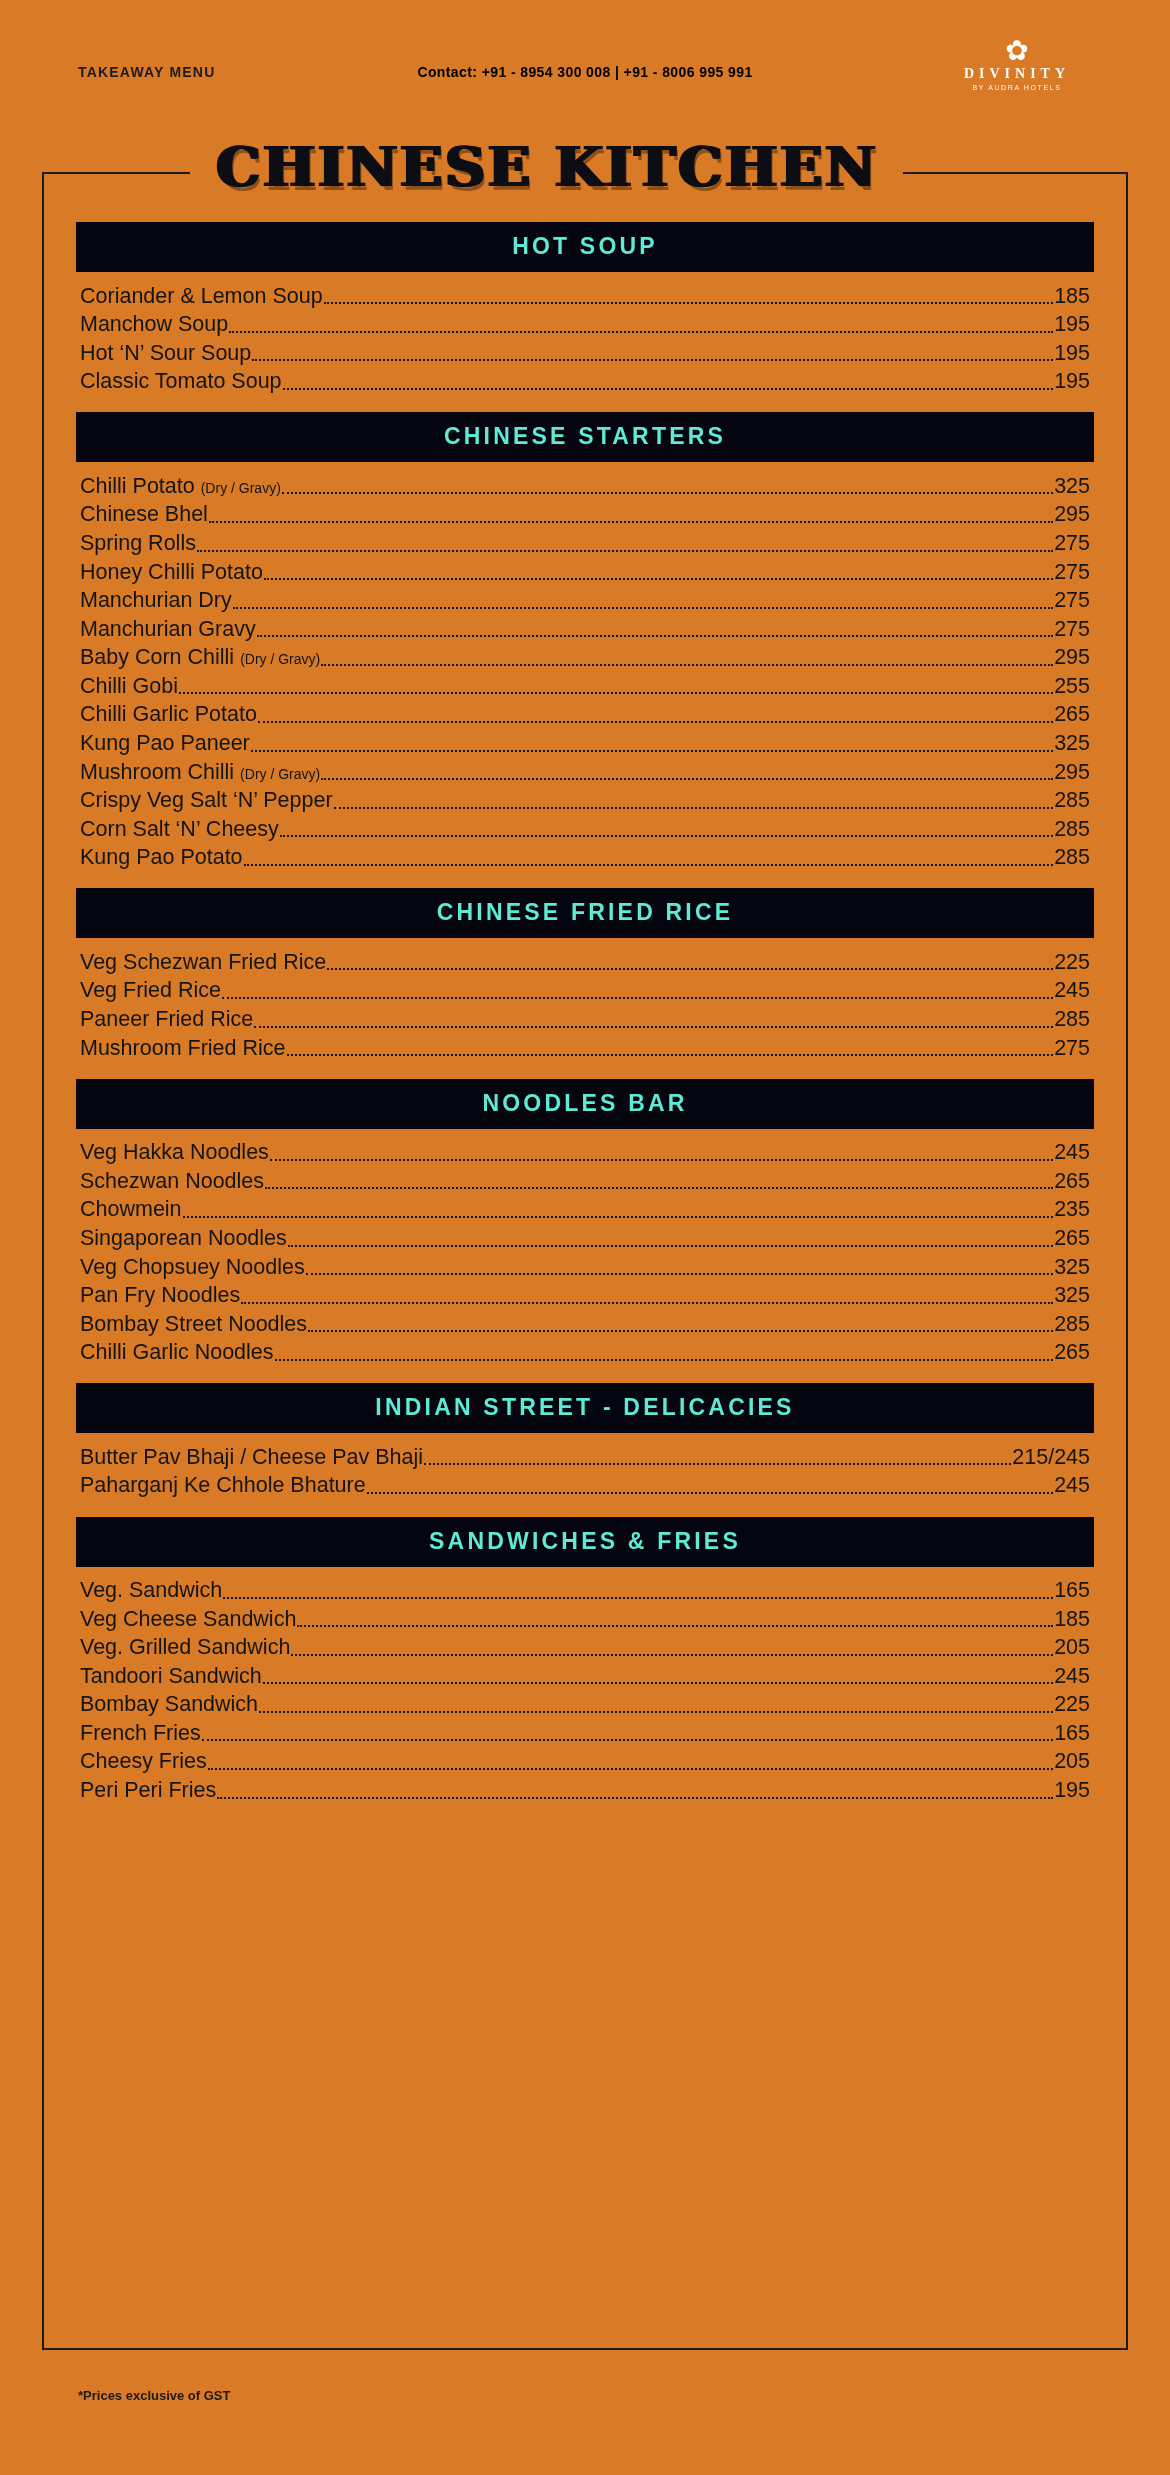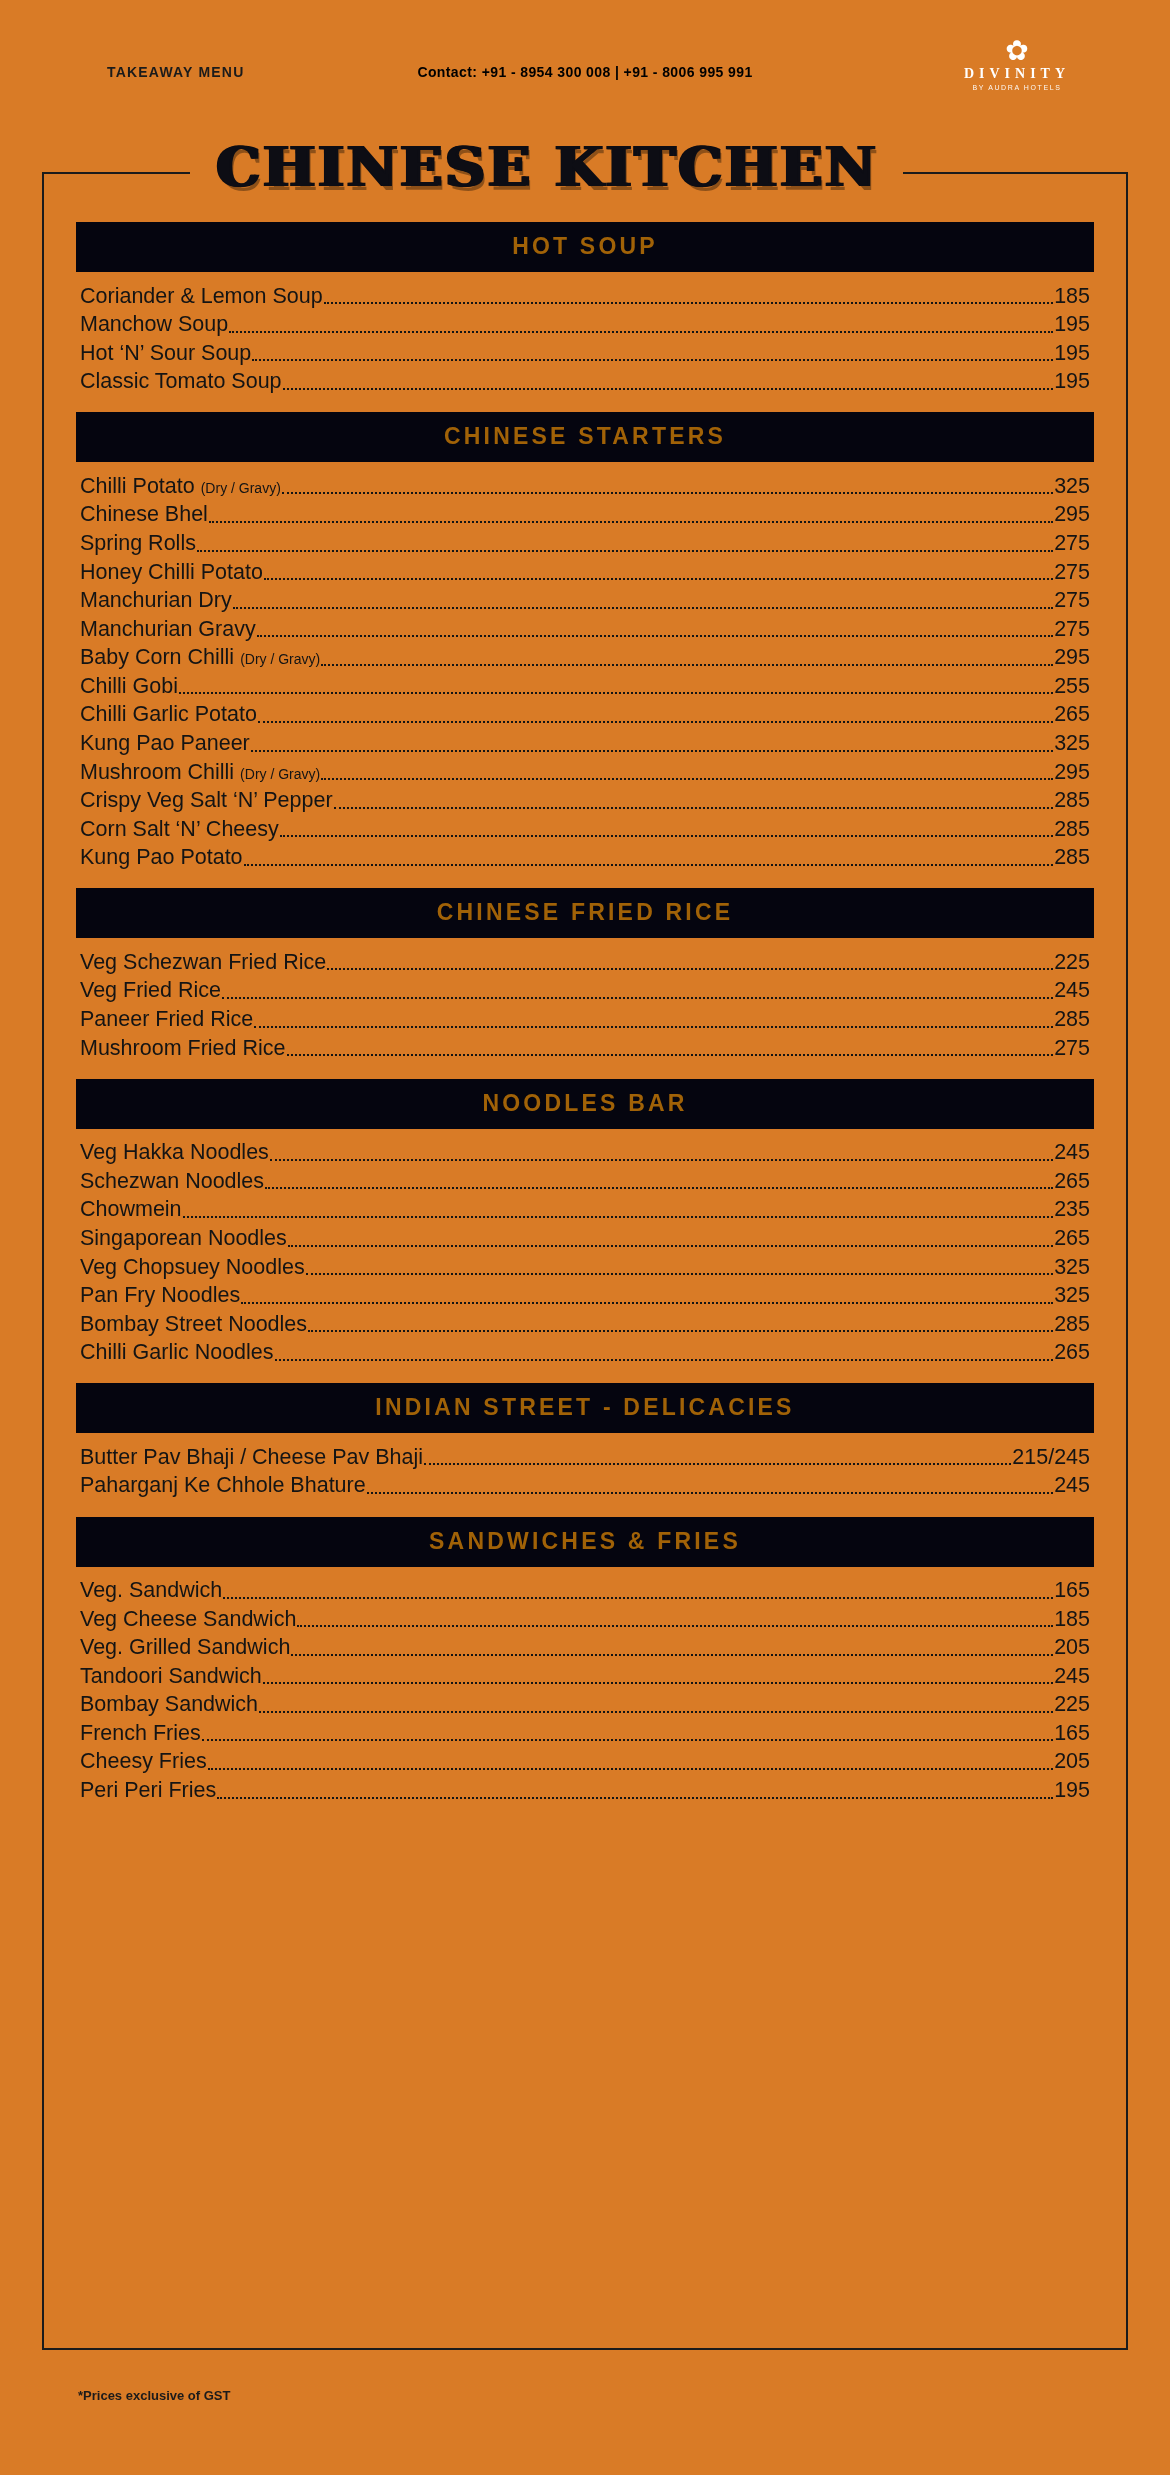--- a/index.html
+++ b/index.html
@@ -24,21 +24,20 @@
     height: 130px;
   }
   .takeaway-label {
     position: absolute;
     left: 78px;
     top: 64px;
     font-size: 14px;
     letter-spacing: 1.2px;
     font-weight: 700;
     color: #1b1b1b;
-    margin-left: 29px;
   }
   .contact-line {
     position: absolute;
     left: 50%;
     transform: translateX(-50%);
     top: 64px;
     font-size: 14px;
     letter-spacing: 0.4px;
     font-weight: 700;
     color: #000000;
@@ -114,21 +113,21 @@
     position: absolute;
     left: 76px;
     top: 222px;
     width: 1018px;
   }
 
   .section { margin-bottom: 0; }
 
   .section-head {
     background: #05050f;
-    color: #a16207;
+    color: #5eead4;
     text-align: center;
     font-size: 23px;
     font-weight: 700;
     letter-spacing: 3.2px;
     padding: 11px 0 12px;
     margin: 16px 0 10px;
   }
   .section:first-child .section-head { margin-top: 0; }
 
   .items { padding: 0 4px; }

